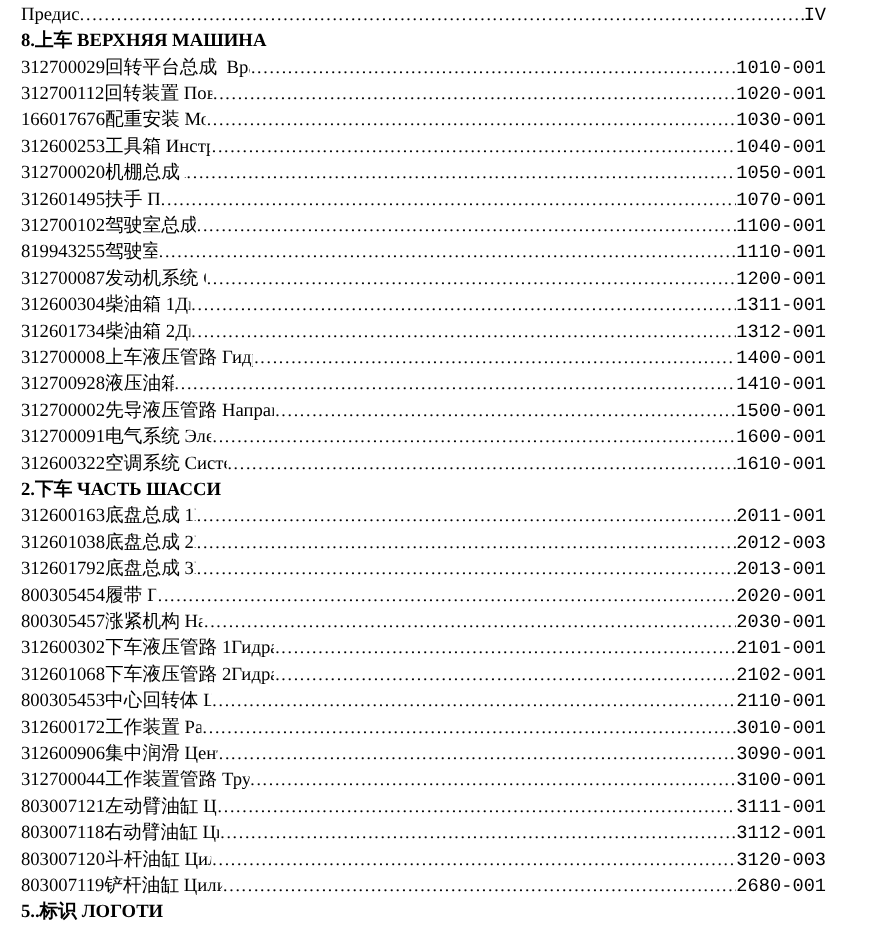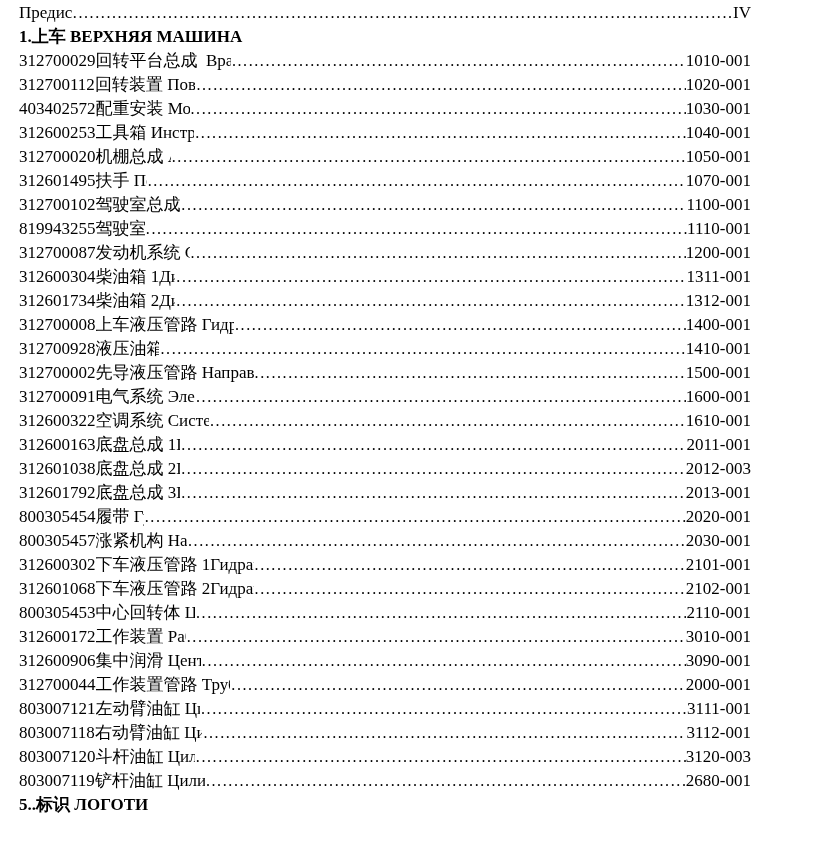--- a/index.html
+++ b/index.html
@@ -28,54 +28,54 @@
     overflow: hidden;
     white-space: nowrap;
     min-width: 6px;
     padding: 0 1px;
   }
   .leader::after {
     content: "....................................................................................................................................................................................................................";
     letter-spacing: 1.6px;
     font-size: 16px;
   }
-  .pageno { white-space: pre; flex: 0 0 auto; }
+  .pageno { white-space: pre; flex: 0 0 auto; font-family: Liberation Mono, monospace; }
   .heading {
     height: 24px;
     line-height: 24px;
     font-size: 17px;
     font-weight: bold;
     white-space: pre;
   }
 </style>
 </head>
 <body>
 
 <div class="page">
   <div class="row">
     <span class="title">Предисловие</span>
     <span class="leader"></span>
     <span class="pageno">IV</span>
   </div>
   <div id="sections">
-      <div class="heading">1.上车 ВЕРХНЯЯ МАШИНА</div>
+      <div class="heading">8.上车 ВЕРХНЯЯ МАШИНА</div>
       <div class="row">
         <span class="code">312700029</span>
         <span class="title">回转平台总成  Вращающаяся платформа в сборе</span>
         <span class="leader"></span>
         <span class="pageno">1010-001</span>
       </div>
       <div class="row">
         <span class="code">312700112</span>
         <span class="title">回转装置 Поворотное устройство</span>
         <span class="leader"></span>
         <span class="pageno">1020-001</span>
       </div>
       <div class="row">
-        <span class="code">403402572</span>
+        <span class="code">166017676</span>
         <span class="title">配重安装 Монтаж противовеса</span>
         <span class="leader"></span>
         <span class="pageno">1030-001</span>
       </div>
       <div class="row">
         <span class="code">312600253</span>
         <span class="title">工具箱 Инструментальный ящик</span>
         <span class="leader"></span>
         <span class="pageno">1040-001</span>
       </div>
@@ -144,20 +144,21 @@
         <span class="title">电气系统 Электрическая система</span>
         <span class="leader"></span>
         <span class="pageno">1600-001</span>
       </div>
       <div class="row">
         <span class="code">312600322</span>
         <span class="title">空调系统 Система кондиционирования</span>
         <span class="leader"></span>
         <span class="pageno">1610-001</span>
       </div>
+      <div class="heading">2.下车 ЧАСТЬ ШАССИ</div>
       <div class="row">
         <span class="code">312600163</span>
         <span class="title">底盘总成 1Шасси в сборе 1</span>
         <span class="leader"></span>
         <span class="pageno">2011-001</span>
       </div>
       <div class="row">
         <span class="code">312601038</span>
         <span class="title">底盘总成 2Шасси в сборе 2</span>
         <span class="leader"></span>
@@ -208,21 +209,21 @@
       <div class="row">
         <span class="code">312600906</span>
         <span class="title">集中润滑 Централизованная смазка</span>
         <span class="leader"></span>
         <span class="pageno">3090-001</span>
       </div>
       <div class="row">
         <span class="code">312700044</span>
         <span class="title">工作装置管路 Трубопровод рабочего устройства</span>
         <span class="leader"></span>
-        <span class="pageno">2000-001</span>
+        <span class="pageno">3100-001</span>
       </div>
       <div class="row">
         <span class="code">803007121</span>
         <span class="title">左动臂油缸 Цилиндр левой стрелы</span>
         <span class="leader"></span>
         <span class="pageno">3111-001</span>
       </div>
       <div class="row">
         <span class="code">803007118</span>
         <span class="title">右动臂油缸 Цилиндр правой стрелы</span>

